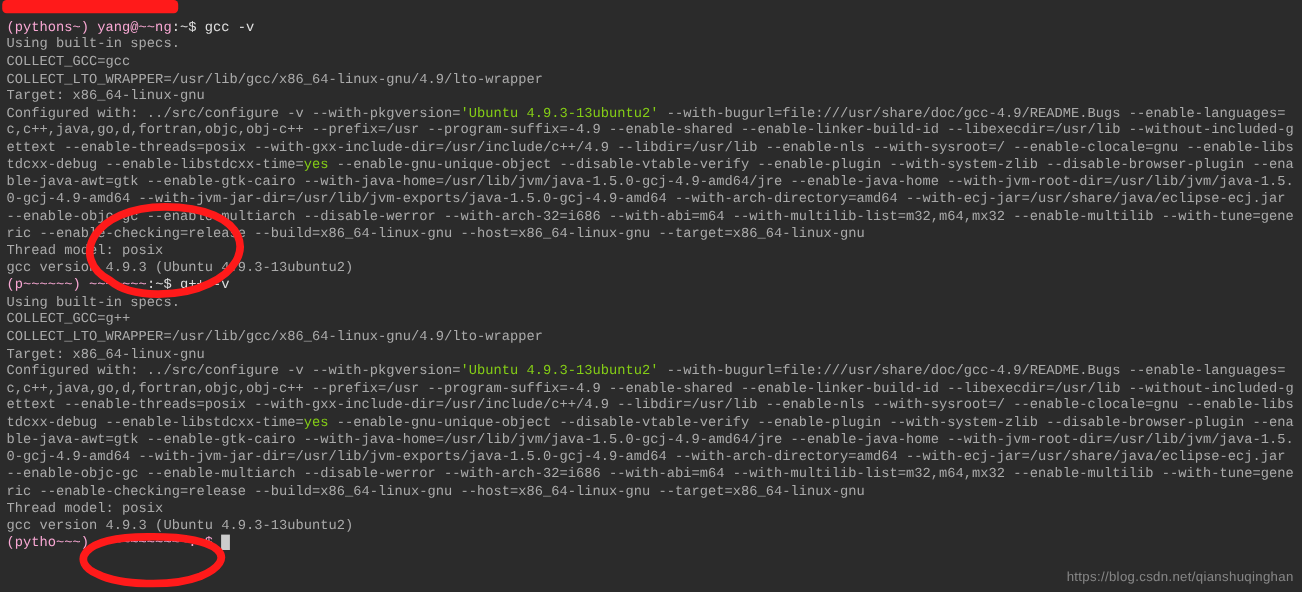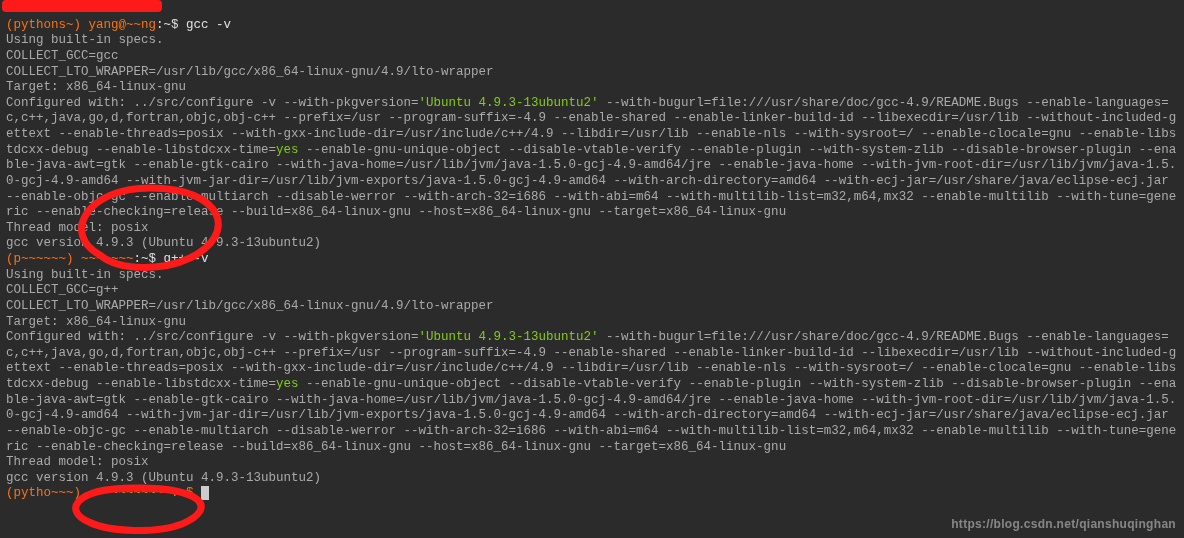--- a/index.html
+++ b/index.html
@@ -16,41 +16,40 @@
       width: 1184px;
       height: 538px;
       overflow: hidden;
       position: relative;
     }
     .terminal {
       padding: 2px 6px;
       white-space: pre-wrap;
       word-break: break-all;
     }
-    .teal { color: #f97316; }
+    .teal { color: #f9a8d4; }
     .yellow { color: #84cc16; }
     .white { color: #e0e0e0; }
     .gray { color: #aaaaaa; }
     .cursor {
       background: #cccccc;
       display: inline-block;
       width: 8px;
       height: 14px;
       vertical-align: middle;
     }
     .watermark {
       position: absolute;
       right: 8px;
       bottom: 6px;
       color: #d0d0d0;
       opacity: 0.55;
       font-family: Arial, sans-serif;
       font-size: 12px;
       letter-spacing: .3px;
-      font-weight: bold;
     }
     .annotation {
       position: absolute;
       pointer-events: none;
     }
     .annotation svg { display: block; }
     
     .red-top {
       position: absolute;
       top: 0px; left: 2px;

